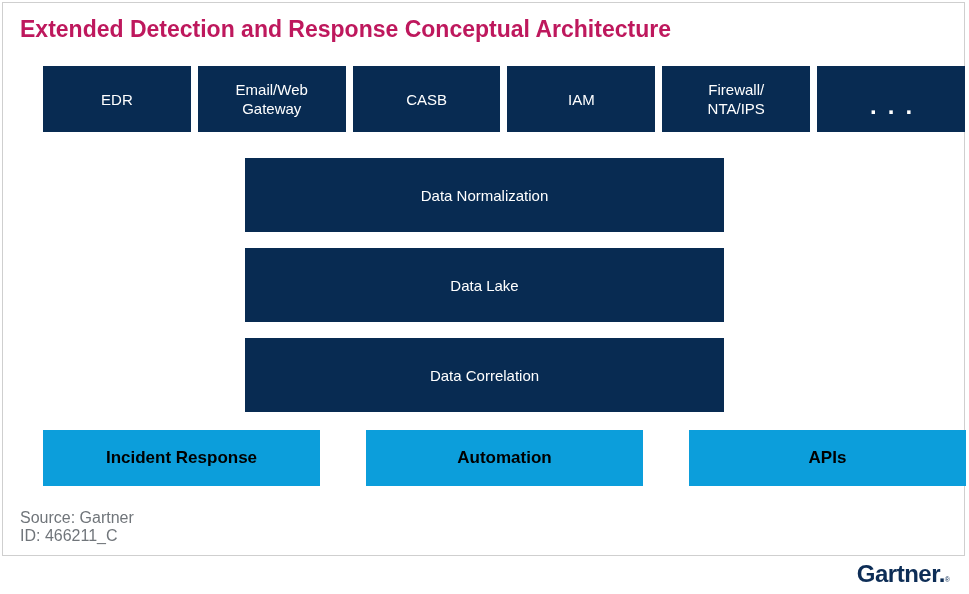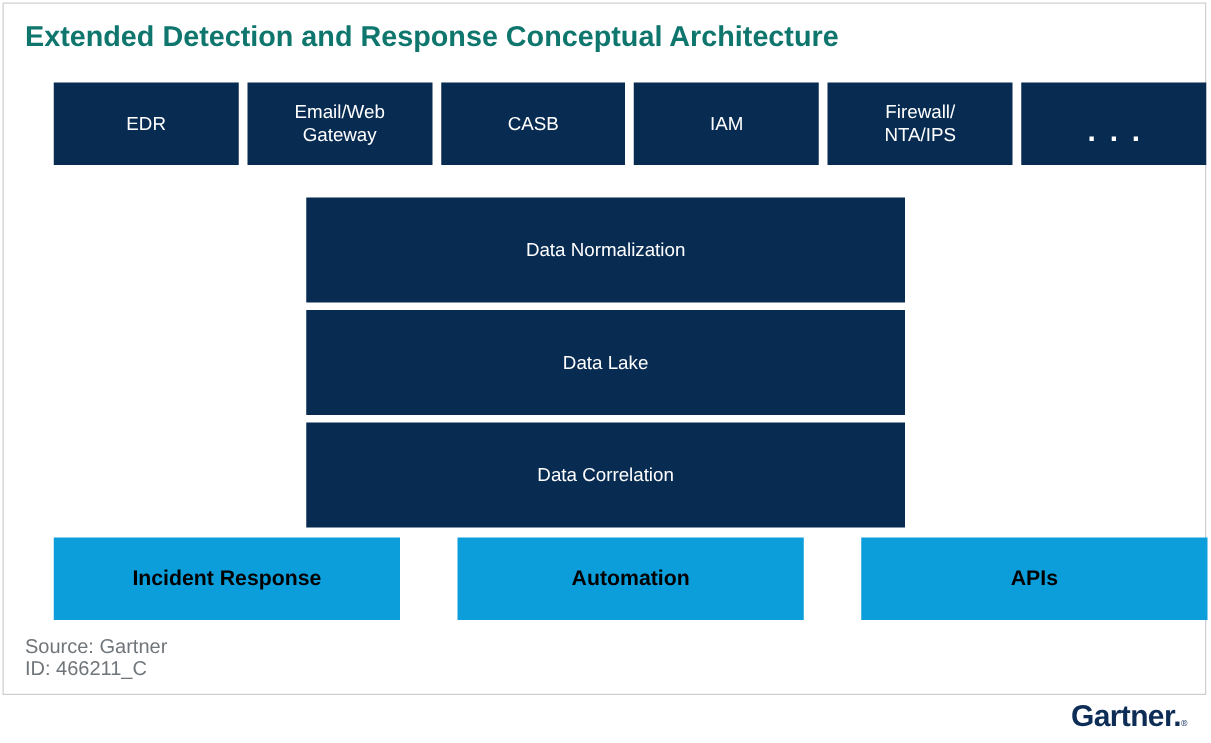--- a/index.html
+++ b/index.html
@@ -18,37 +18,37 @@
     border: 1px solid #cfcfcf;
     background: #ffffff;
     box-sizing: border-box;
   }
   .title {
     position: absolute;
     left: 20px; top: 16px;
     margin: 0;
     font-size: 23px;
     font-weight: bold;
-    color: #0f766e;
+    color: #be185d;
     letter-spacing: 0;
     white-space: nowrap;
   }
   .row {
     position: absolute;
     display: flex;
     padding-left: 21px;
   }
   .row-sources {
     left: 22px; top: 66px;
     width: 922px; height: 66px;
     gap: 7px;
   }
   .row-outputs {
     left: 22px; top: 430px;
-    width: 923px; height: 66px;
+    width: 923px; height: 56px;
     gap: 46px;
   }
   .navy-box {
     background: #082b52;
     color: #ffffff;
     display: flex;
     align-items: center;
     justify-content: center;
     text-align: center;
     font-size: 15px;
@@ -60,21 +60,21 @@
     font-weight: bold;
     font-size: 24px;
     letter-spacing: 11px;
     padding-left: 11px; 
     line-height: 10px;
     margin-top: 14px;
   }
   .mid-box {
     position: absolute;
     left: 245px;
-    width: 479px; height: 84px;
+    width: 479px; height: 74px;
     background: #082b52;
     color: #ffffff;
     display: flex;
     align-items: center;
     justify-content: center;
     text-align: center;
     font-size: 15px;
   }
   .mid-1 { top: 158px; }
   .mid-2 { top: 248px; }

